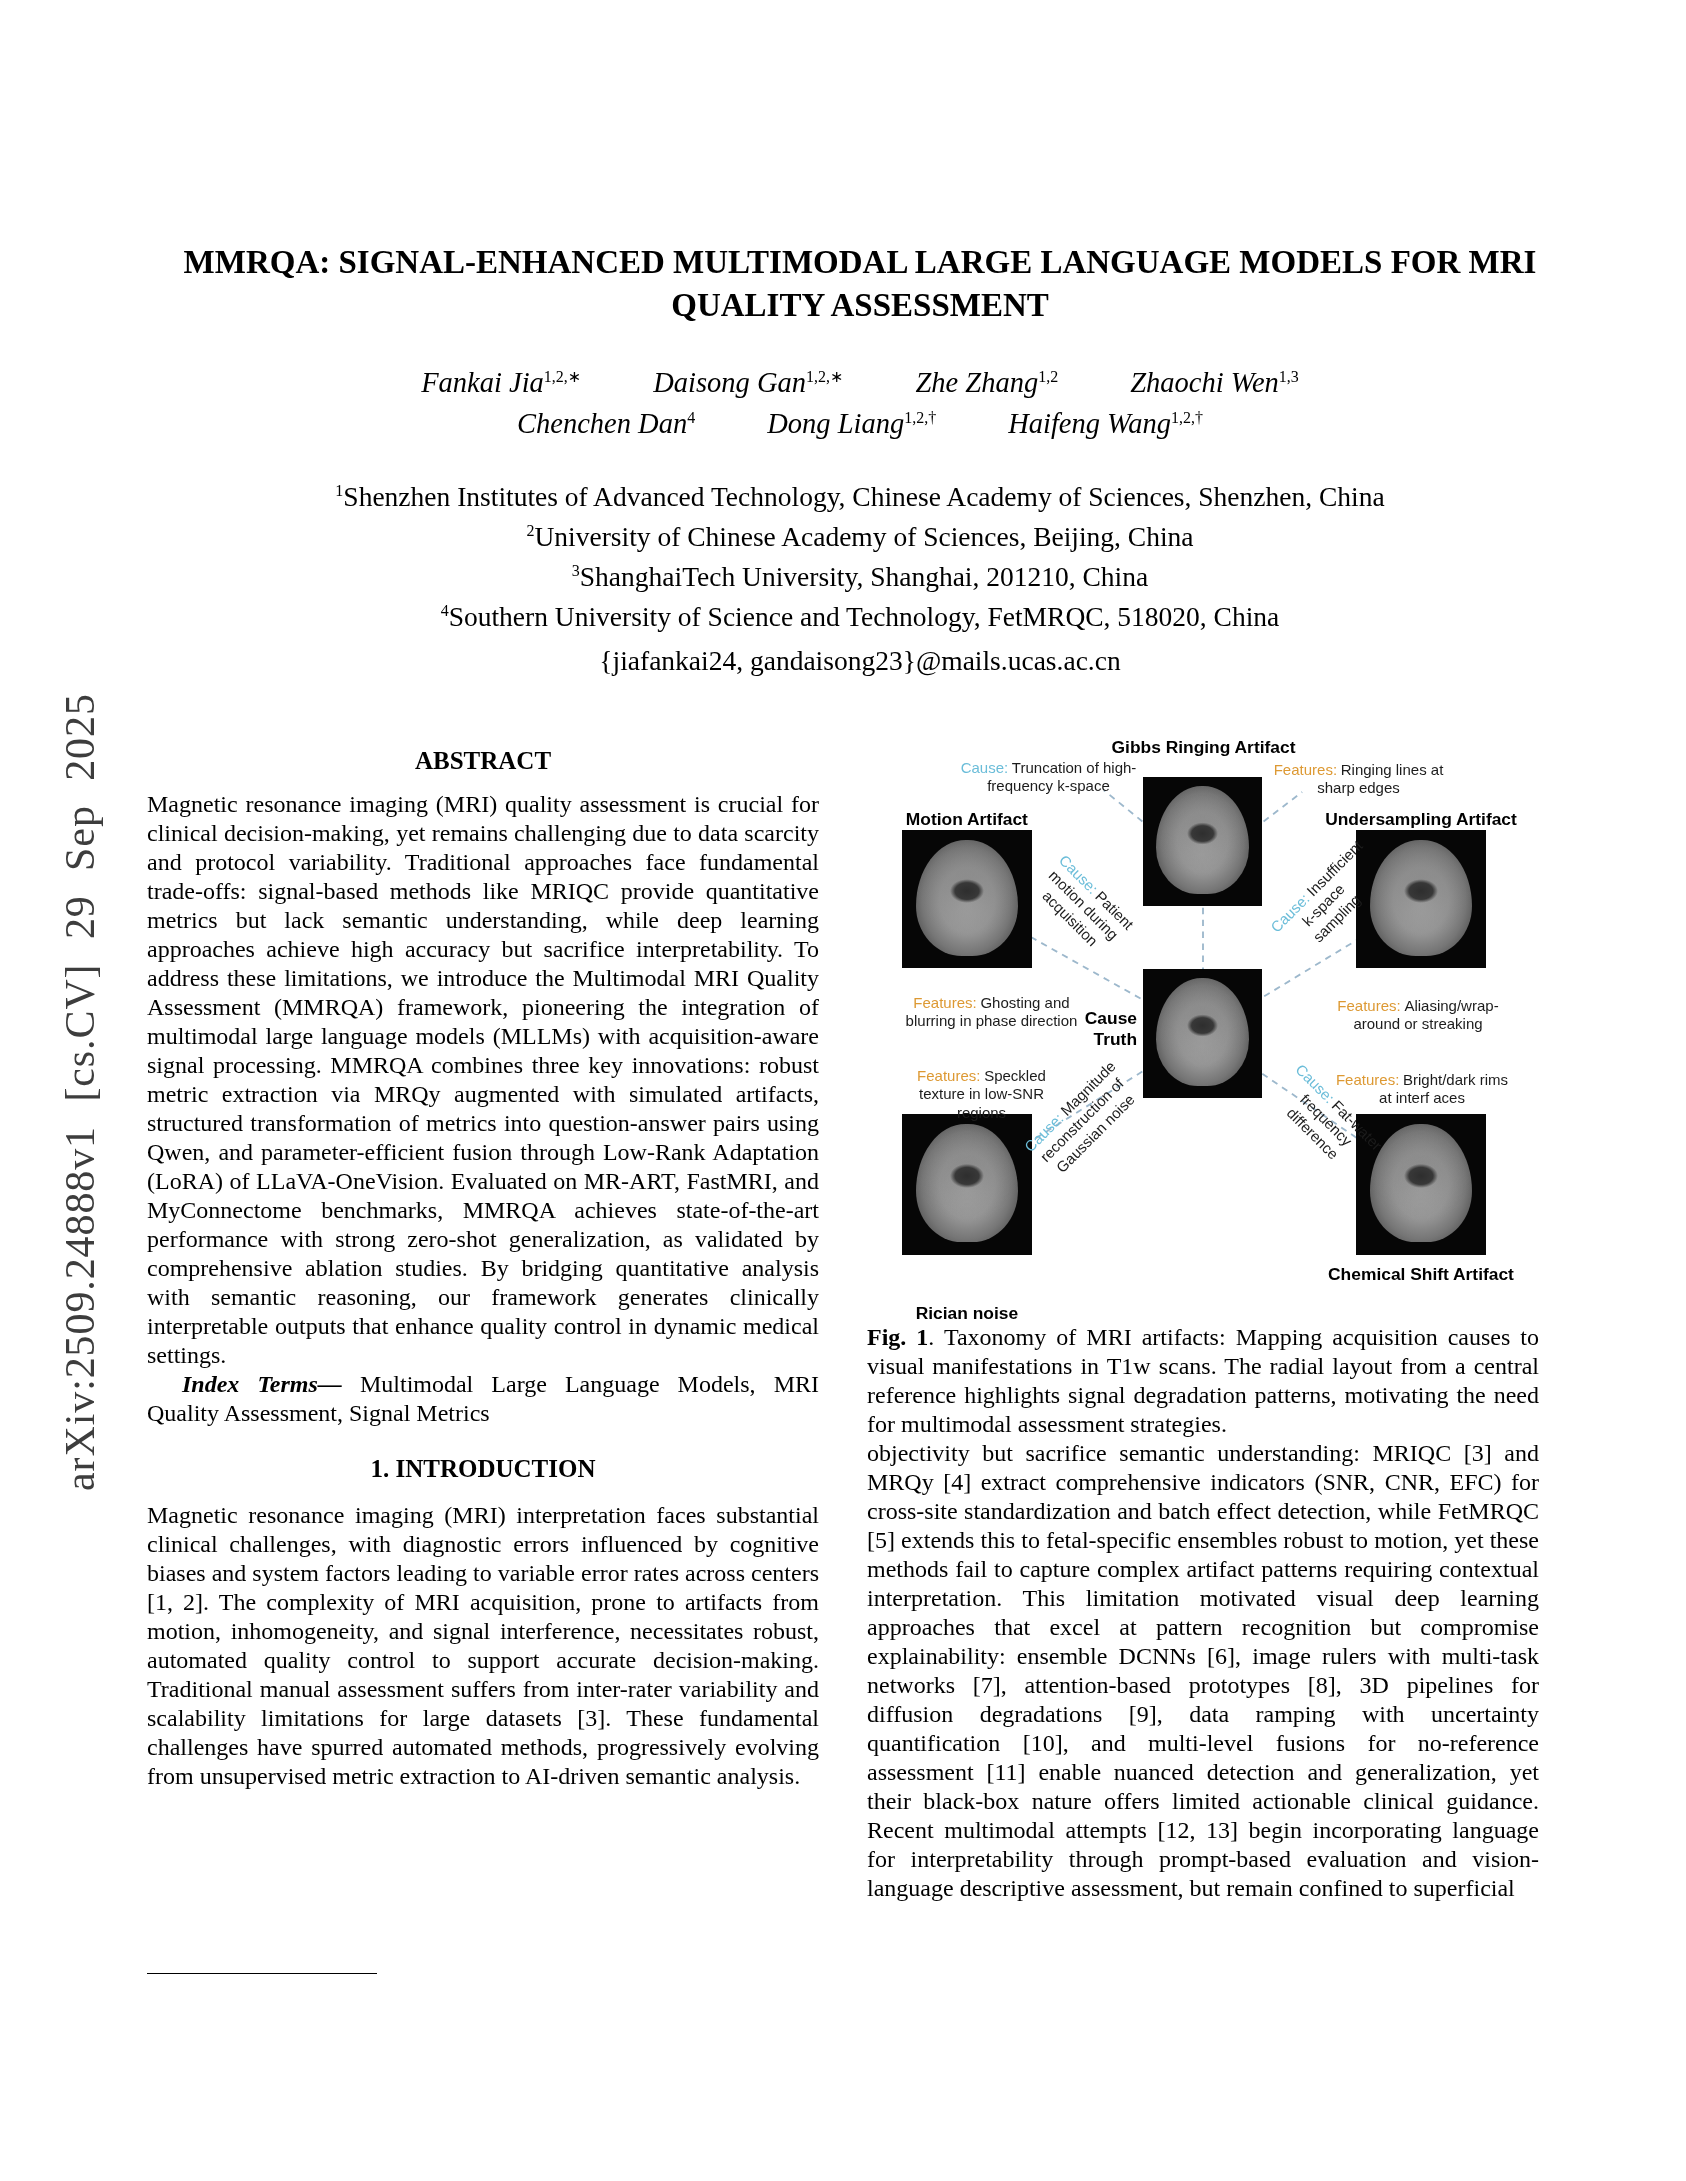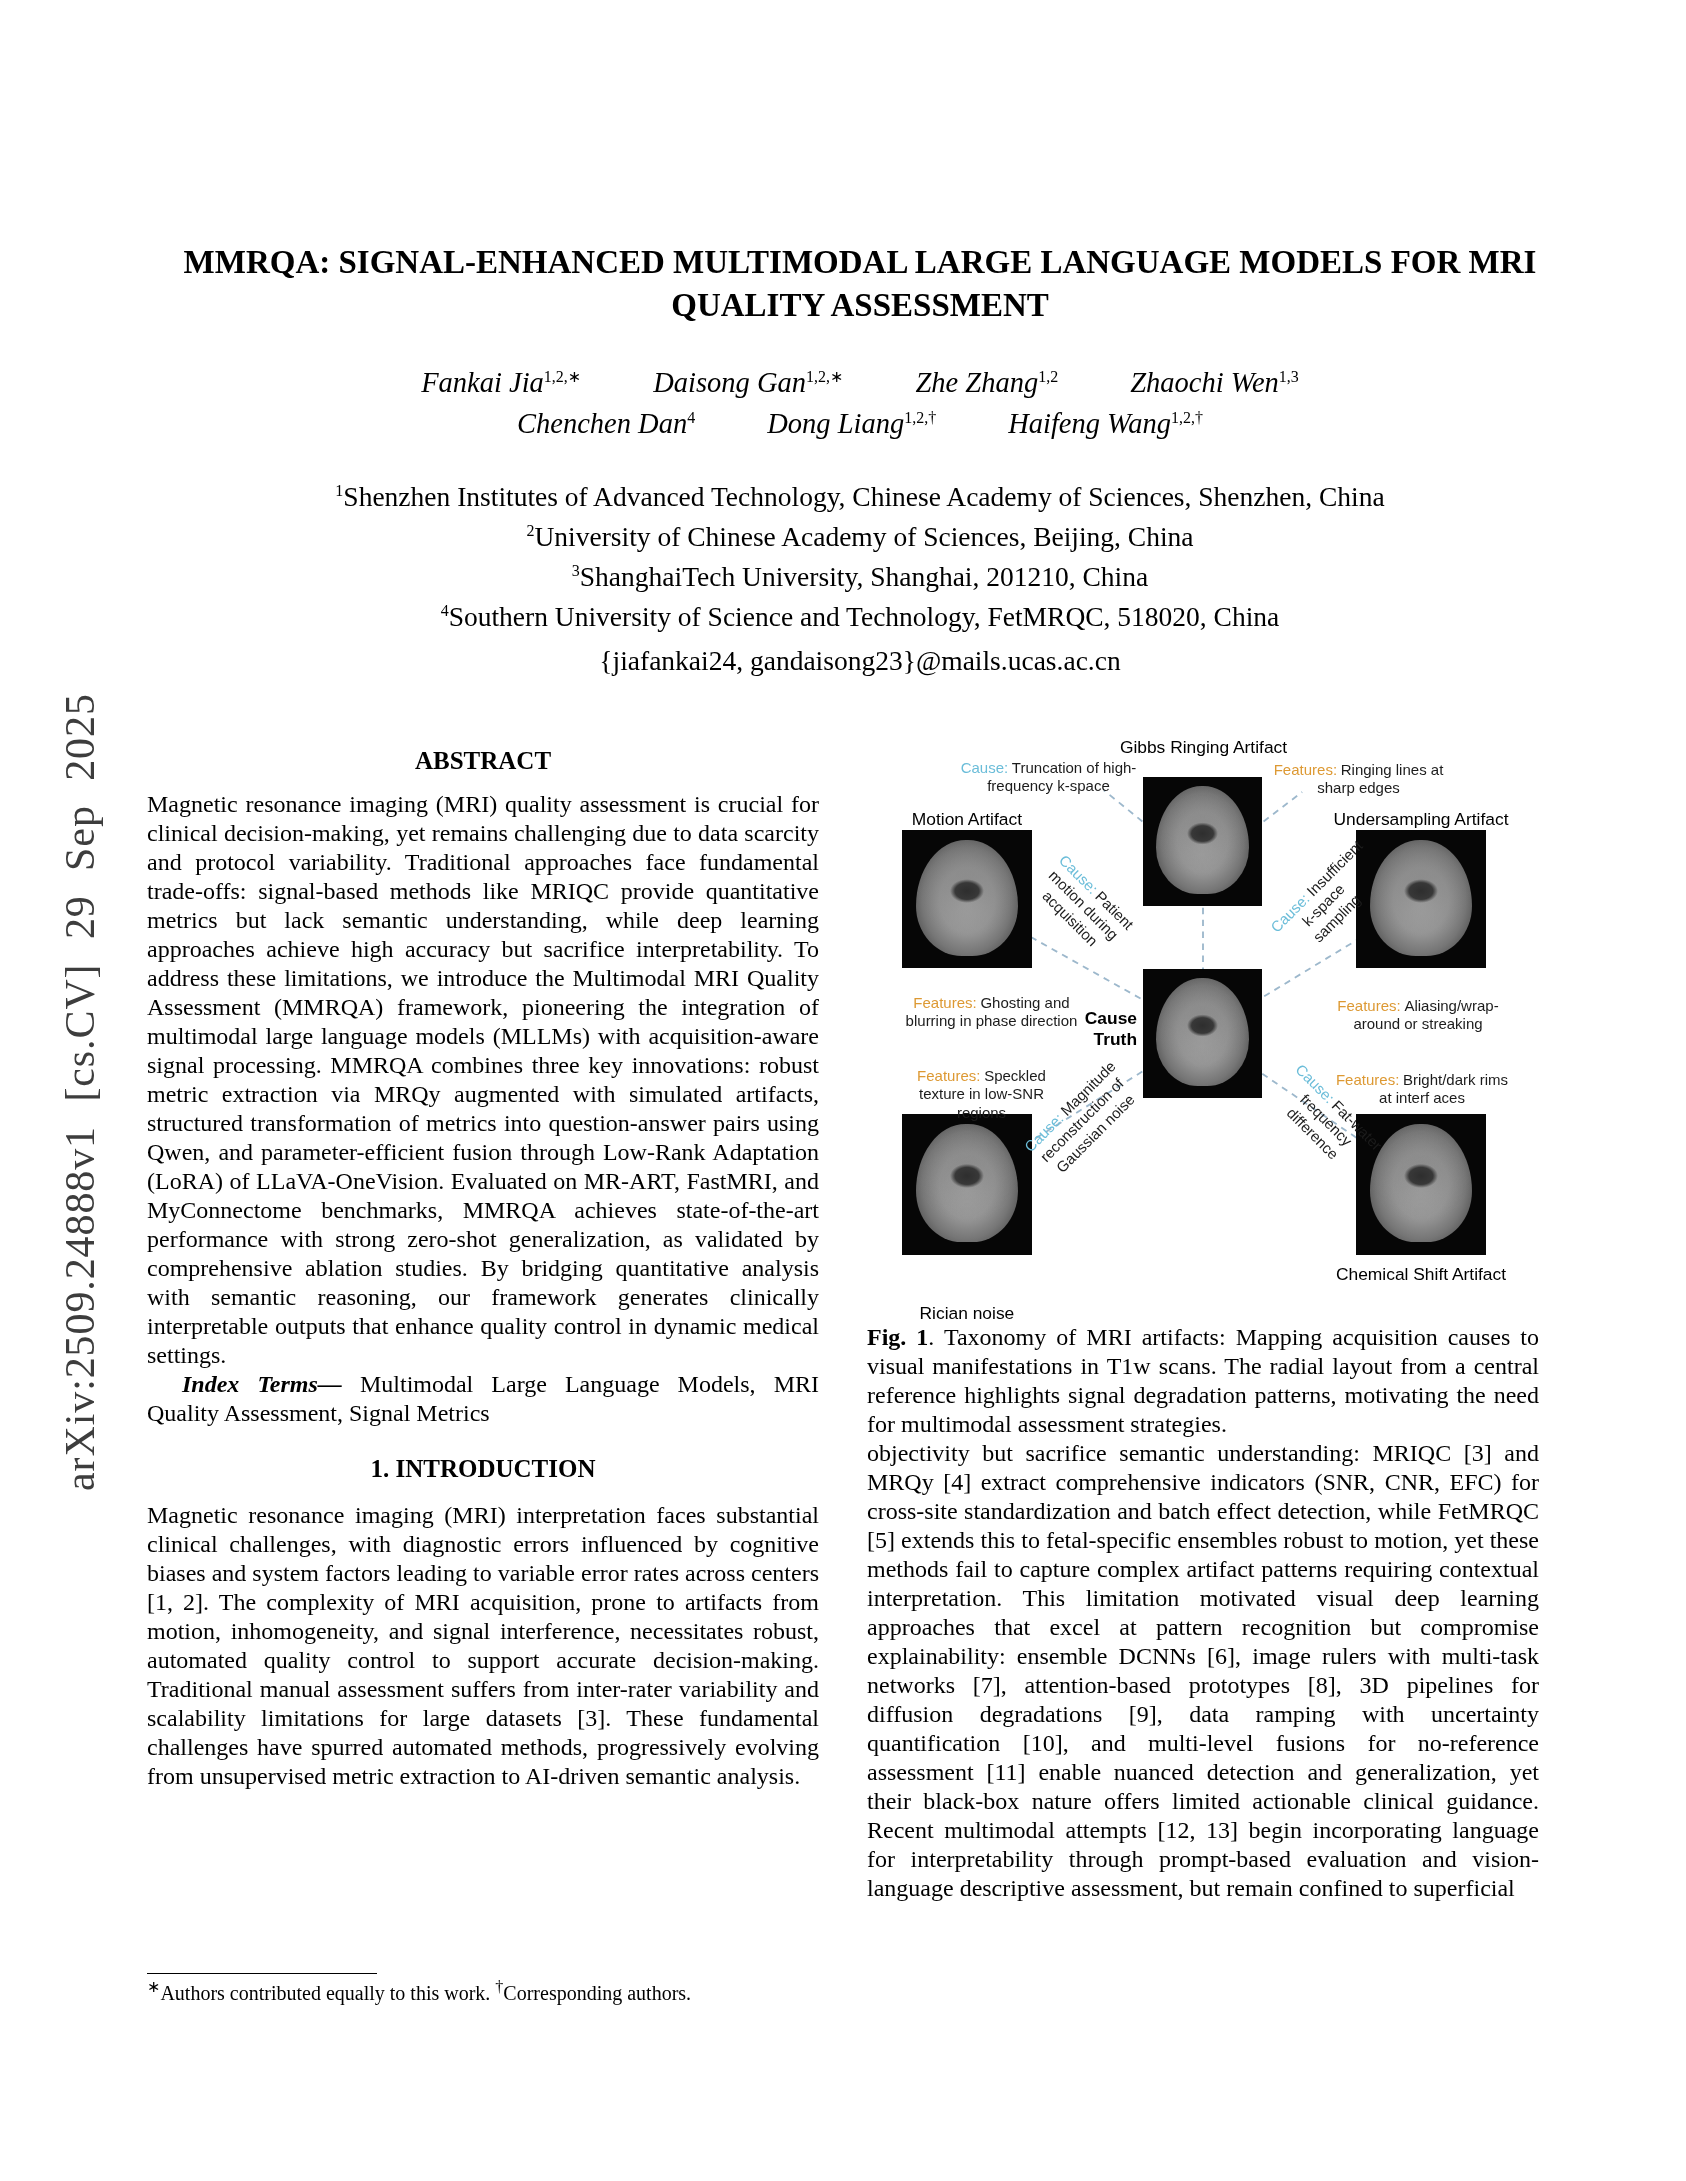--- a/index.html
+++ b/index.html
@@ -52,21 +52,21 @@
   .fig-lines{position:absolute;left:0;top:0;z-index:0;}
   .brain-img{position:absolute;background:#060606;z-index:1;}
   .brain-img::before{
     content:"";position:absolute;left:11%;right:11%;top:7%;bottom:9%;
     border-radius:50% 50% 46% 46% / 58% 58% 44% 44%;
     background:
       radial-gradient(ellipse 26% 16% at 50% 44%, #2e2e2e 0%, #383838 45%, rgba(0,0,0,0) 64%),
       radial-gradient(ellipse 72% 62% at 50% 40%, rgba(120,120,120,.55) 0%, rgba(0,0,0,0) 70%),
       radial-gradient(ellipse at 50% 52%, #aeaeae 0%, #979797 38%, #767676 62%, #4e4e4e 82%, #262626 97%);
   }
-  .fig-node-title{position:absolute;z-index:2;font-weight:normal;font-size:17.4px;text-align:center;color:#000;}
+  .fig-node-title{position:absolute;z-index:2;font-weight:bold;font-size:17.4px;text-align:center;color:#000;}
   .fig-ann{position:absolute;z-index:2;font-size:15px;line-height:18.4px;text-align:center;color:#1c1c1c;}
   .fig-ann.rot{transform-origin:50% 50%;}
   .prefix-cause{color:var(--cause-color,#6bbdd9);margin-right:3.7px;}
   .prefix-features{color:var(--features-color,#dd9933);margin-right:3.7px;}
   .ground-truth-label{position:absolute;z-index:2;font-weight:bold;font-size:17.4px;line-height:21px;text-align:right;}
   .fig-caption{margin-top:22px;}
   .fig-caption-label{font-weight:bold;margin-top:7px;}
   .right-body{margin-top:29px;}
 </style>
 </head>
@@ -176,20 +176,16 @@
       </div>
     </div>
 
     <p class="fig-caption"><span class="fig-caption-label">Fig. 1</span><span>. Taxonomy of MRI artifacts: Mapping acquisition causes to visual manifestations in T1w scans. The radial layout from a central reference highlights signal degradation patterns, motivating the need for multimodal assessment strategies.</span></p>
 
     <p class="right-body">objectivity but sacrifice semantic understanding: MRIQC [3] and MRQy [4] extract comprehensive indicators (SNR, CNR, EFC) for cross-site standardization and batch effect detection, while FetMRQC [5] extends this to fetal-specific ensembles robust to motion, yet these methods fail to capture complex artifact patterns requiring contextual interpretation. This limitation motivated visual deep learning approaches that excel at pattern recognition but compromise explainability: ensemble DCNNs [6], image rulers with multi-task networks [7], attention-based prototypes [8], 3D pipelines for diffusion degradations [9], data ramping with uncertainty quantification [10], and multi-level fusions for no-reference assessment [11] enable nuanced detection and generalization, yet their black-box nature offers limited actionable clinical guidance. Recent multimodal attempts [12, 13] begin incorporating language for interpretability through prompt-based evaluation and vision-language descriptive assessment, but remain confined to superficial</p>
   </section>
 
   <div class="footnote">
     <div class="footnote-rule"></div>
-    <div class="footnote-text">
-      <sup>∗</sup><span>Authors contributed equally to this work.</span>
-      <sup>†</sup><span>Corresponding authors.</span>
-    </div>
   </div>
 
 </div>
 
 
 </body></html>

